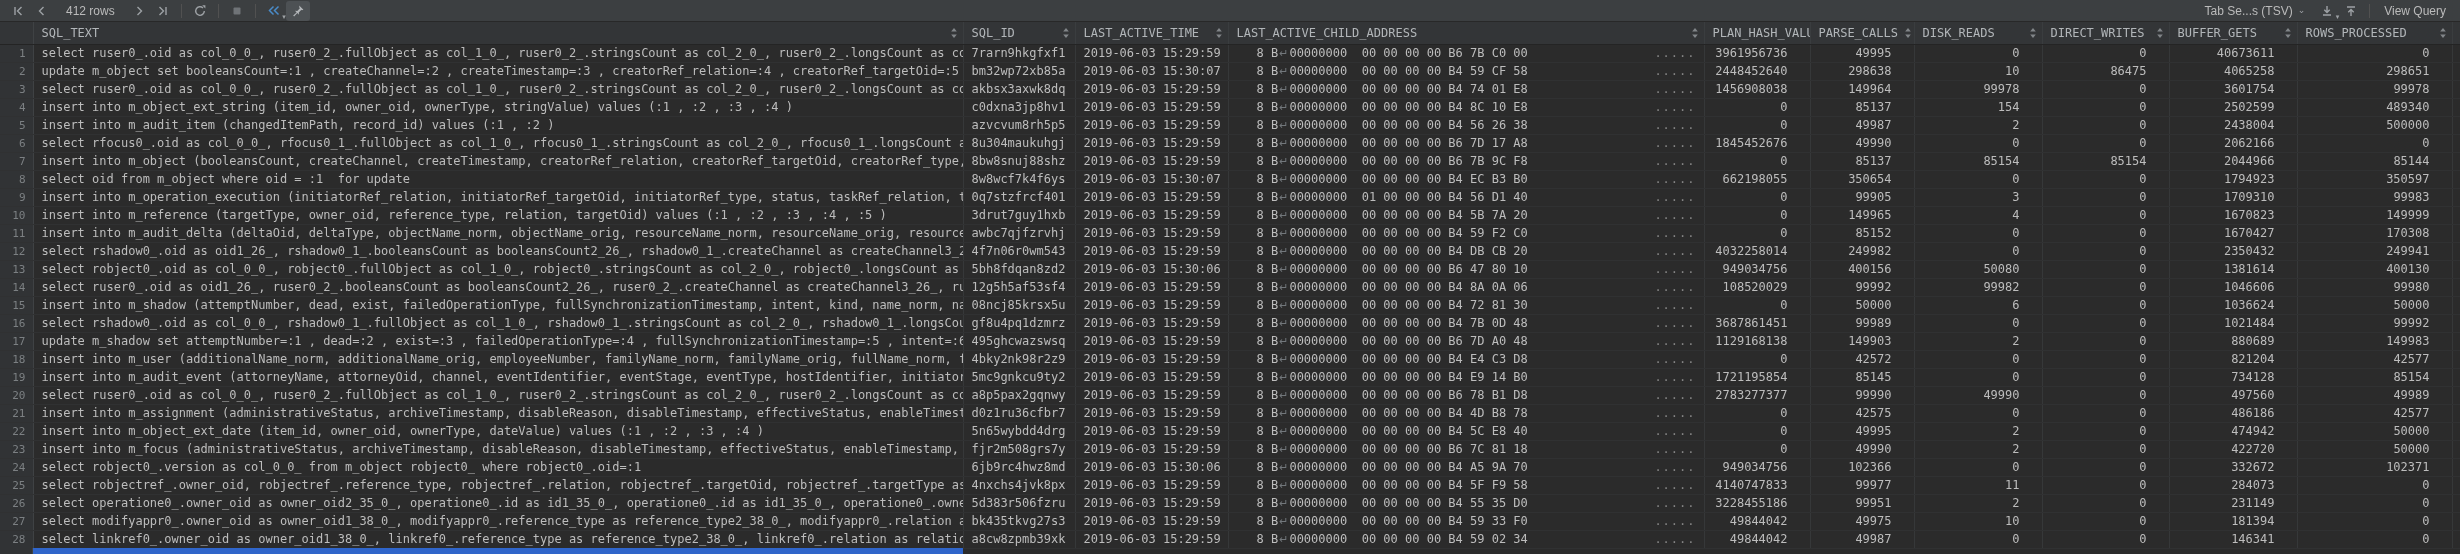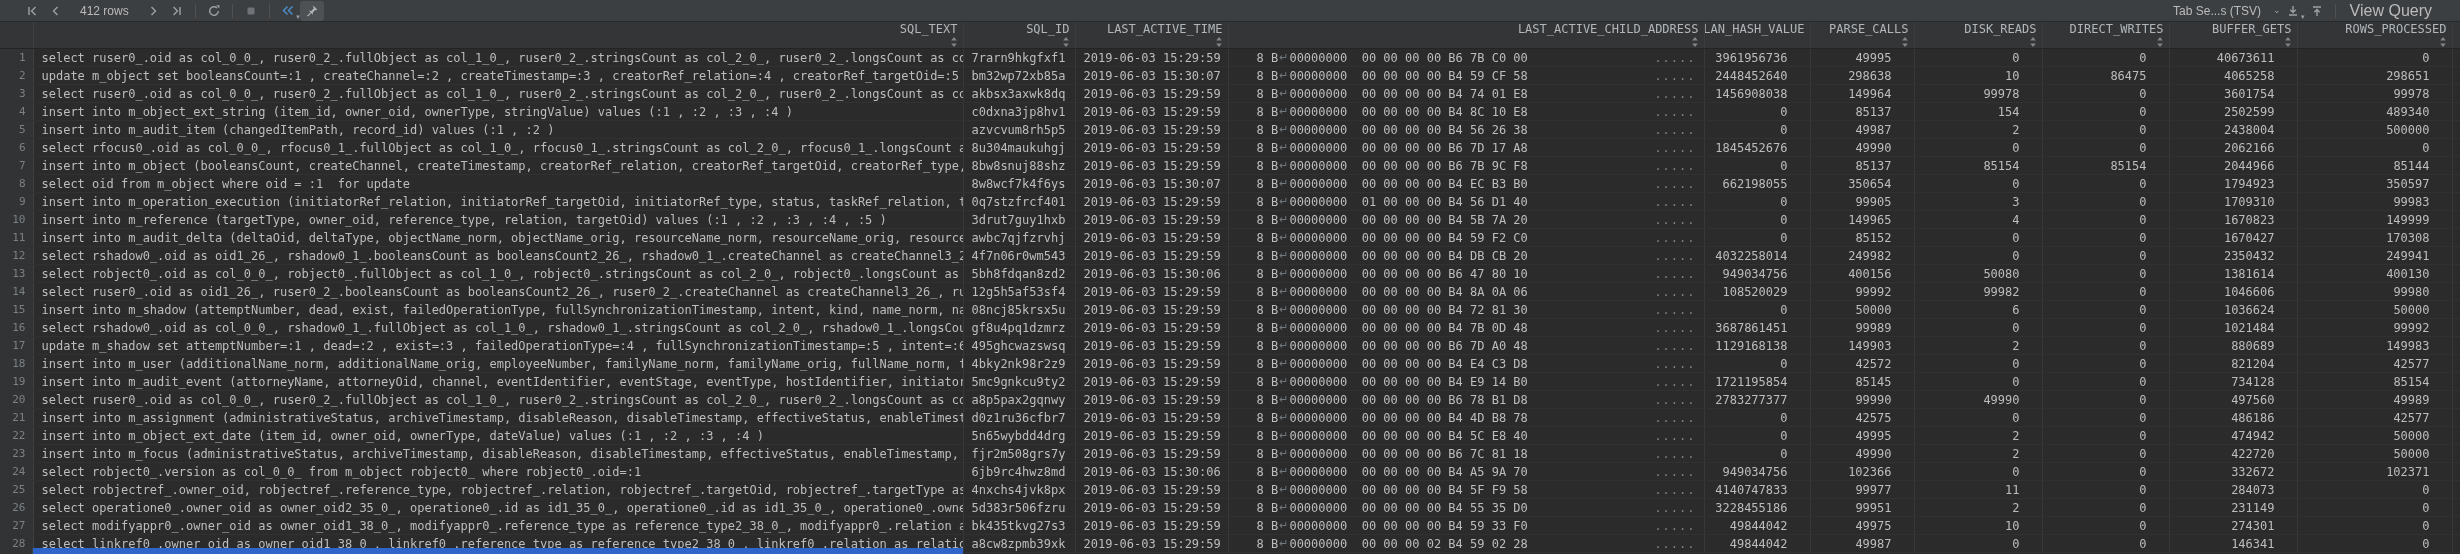--- a/index.html
+++ b/index.html
@@ -6,41 +6,41 @@
     --toolbar-bg:#3c3f41; --grid-bg:#2b2b2b; --header-bg:#333537; --gutter-bg:#313335;
     --gridline:#3a3d3f; --row-line:#303132; --text:#bdbdbd; --muted:#7f8487;
     --selection-blue:#2f65ca; --accent-blue:#4a8cc9;
   }
   *{margin:0;padding:0;box-sizing:border-box;}
   html,body{width:2460px;height:554px;}
   body{background:var(--grid-bg);overflow:hidden;position:relative;font-family:"Liberation Sans",sans-serif;}
 
   
   .toolbar{height:22px;background:var(--toolbar-bg);display:flex;align-items:center;
-    padding:0 20px;border-bottom:1px solid #282828;}
+    padding:0 6px;border-bottom:1px solid #282828;}
   .tbtn{height:20px;min-width:24px;display:flex;align-items:center;justify-content:center;
     color:#9da1a5;position:relative;border-radius:3px;}
   .tbtn svg{display:block;}
   .tbtn .dd-caret{position:absolute;right:0px;bottom:1px;font-size:7px;color:#9da1a5;line-height:6px;}
   .pin-btn{background:#4d5154;}
   .rows-label{color:#bbbbbb;font-size:12px;padding:0 12px;white-space:nowrap;}
   .sep{width:1px;height:14px;background:#515151;margin:0 6px;flex:0 0 auto;}
   .spacer{flex:1;}
-  .format-dd{display:flex;align-items:center;gap:12px;color:#bbbbbb;font-size:12px;margin-right:0;white-space:nowrap;}
+  .format-dd{display:flex;align-items:center;gap:5px;color:#bbbbbb;font-size:12px;margin-right:10px;white-space:nowrap;}
   .chev{color:#9da1a5;font-size:9px;line-height:9px;}
-  .view-query{color:#bbbbbb;font-size:16px;padding:0 8px;white-space:nowrap;text-align:center;}
+  .view-query{color:#bbbbbb;font-size:12px;padding:0 8px;white-space:nowrap;text-align:center;}
 
   
   table{border-collapse:collapse;table-layout:fixed;width:2460px;
     font-family:"DejaVu Sans Mono","Liberation Mono",monospace;font-size:12px;}
   th,td{overflow:hidden;white-space:pre;height:18px;padding:0;}
   thead th{height:22px;background:var(--header-bg);color:#b2b6b9;font-weight:normal;
     border-right:1px solid var(--gridline);border-bottom:1px solid #242424;text-align:left;}
   thead th.gutter{border-right:1px solid #3f4244;}
-  .hwrap{display:flex;align-items:flex-end;padding:0 5px 0 8px;height:100%;flex-direction:column;}
+  .hwrap{display:flex;align-items:center;padding:0 5px 0 8px;height:100%;}
   .hlabel{flex:0 0 auto;}
   .sorticon{margin-left:auto;display:flex;opacity:.9;padding-left:6px;}
   tbody td{color:var(--text);border-right:1px solid #363839;border-bottom:1px solid var(--row-line);}
   td.gutter{background:var(--gutter-bg);color:#7c8083;text-align:right;padding-right:7px;
     font-size:11px;border-right:1px solid #3f4244;}
   td.left{padding-left:8px;}
   td.right{text-align:right;padding-right:22px;}
   .addrwrap{display:flex;align-items:center;padding:0 8px;height:100%;margin-left:20px;}
   .bsize{color:var(--text);}
   .nl{color:#72777b;padding:0 1px;font-family:"DejaVu Sans",sans-serif;font-size:11px;}
@@ -568,30 +568,30 @@
       <tr>
         <td class="gutter">27</td>
         <td class="left">select modifyappr0_.owner_oid as owner_oid1_38_0_, modifyappr0_.reference_type as reference_type2_38_0_, modifyappr0_.relation as ...</td>
         <td class="left">bk435tkvg27s3</td>
         <td class="left">2019-06-03 15:29:59</td>
         <td><div class="addrwrap"><span class="bsize">8 B</span><span class="nl">↵</span><span class="hex">00000000  00 00 00 00 B4 59 33 F0</span><span class="dots">.....</span></div></td>
         <td class="right">49844042</td>
         <td class="right">49975</td>
         <td class="right">10</td>
         <td class="right">0</td>
-        <td class="right">274301</td>
+        <td class="right">181394</td>
         <td class="right">0</td>
         <td></td>
       </tr>
       <tr>
         <td class="gutter">28</td>
         <td class="left">select linkref0_.owner_oid as owner_oid1_38_0_, linkref0_.reference_type as reference_type2_38_0_, linkref0_.relation as relation3...</td>
         <td class="left">a8cw8zpmb39xk</td>
         <td class="left">2019-06-03 15:29:59</td>
-        <td><div class="addrwrap"><span class="bsize">8 B</span><span class="nl">↵</span><span class="hex">00000000  00 00 00 02 B4 59 02 28</span><span class="dots">.....</span></div></td>
+        <td><div class="addrwrap"><span class="bsize">8 B</span><span class="nl">↵</span><span class="hex">00000000  00 00 00 00 B4 59 02 34</span><span class="dots">.....</span></div></td>
         <td class="right">49844042</td>
         <td class="right">49987</td>
         <td class="right">0</td>
         <td class="right">0</td>
         <td class="right">146341</td>
         <td class="right">0</td>
         <td></td>
       </tr>
     </tbody>
 </table>

